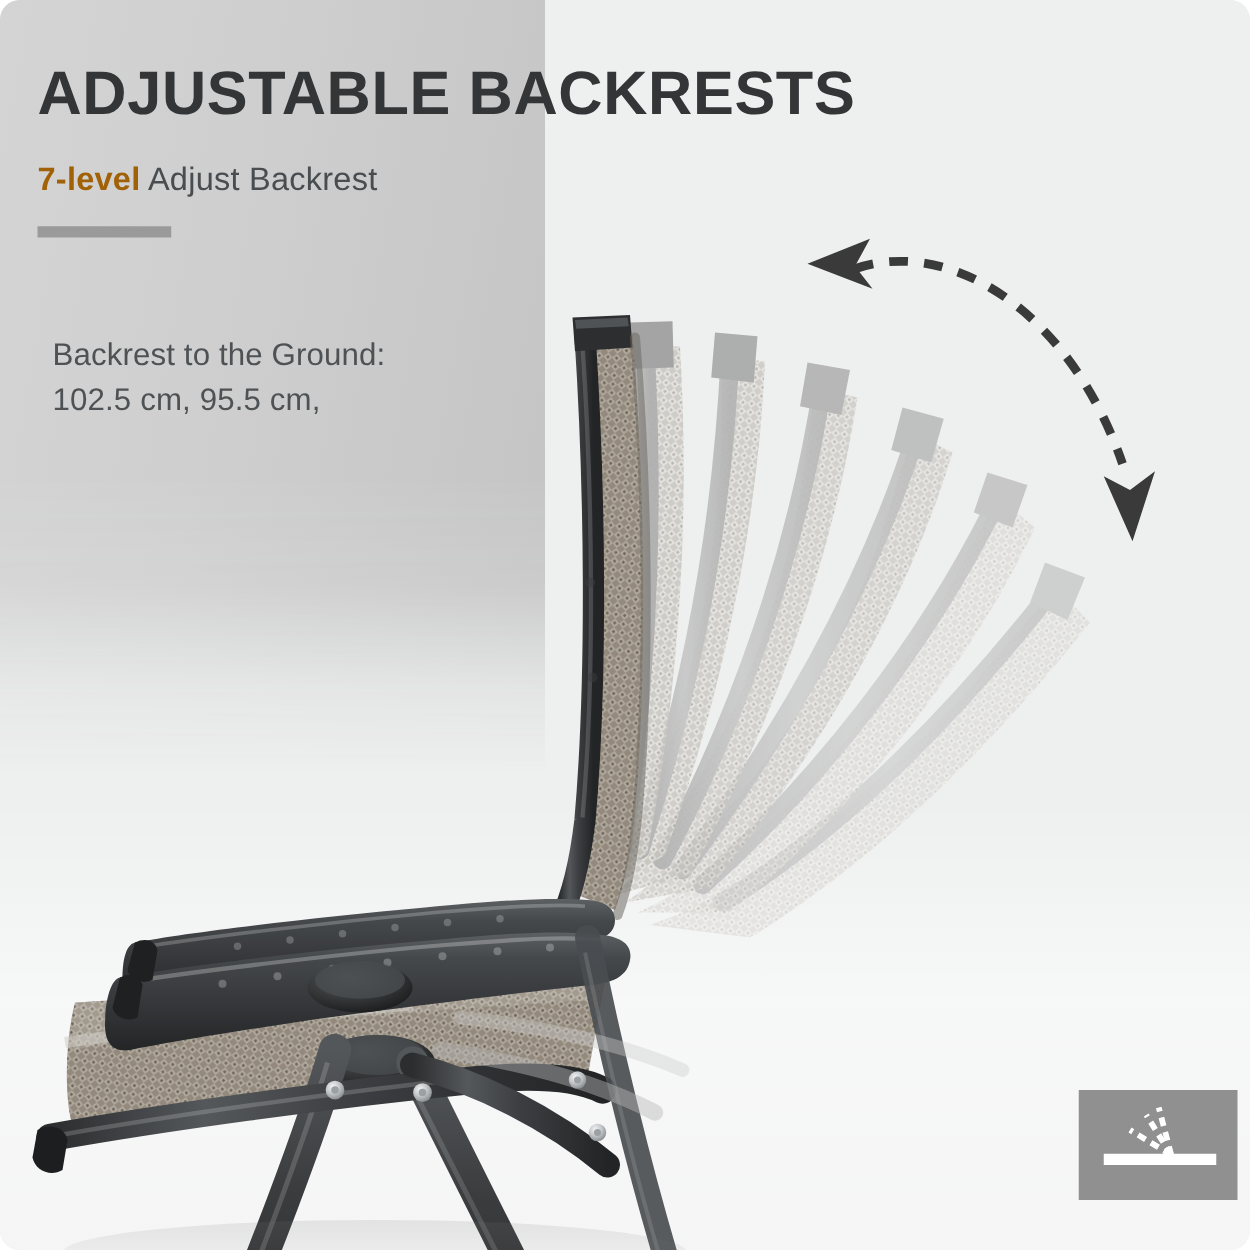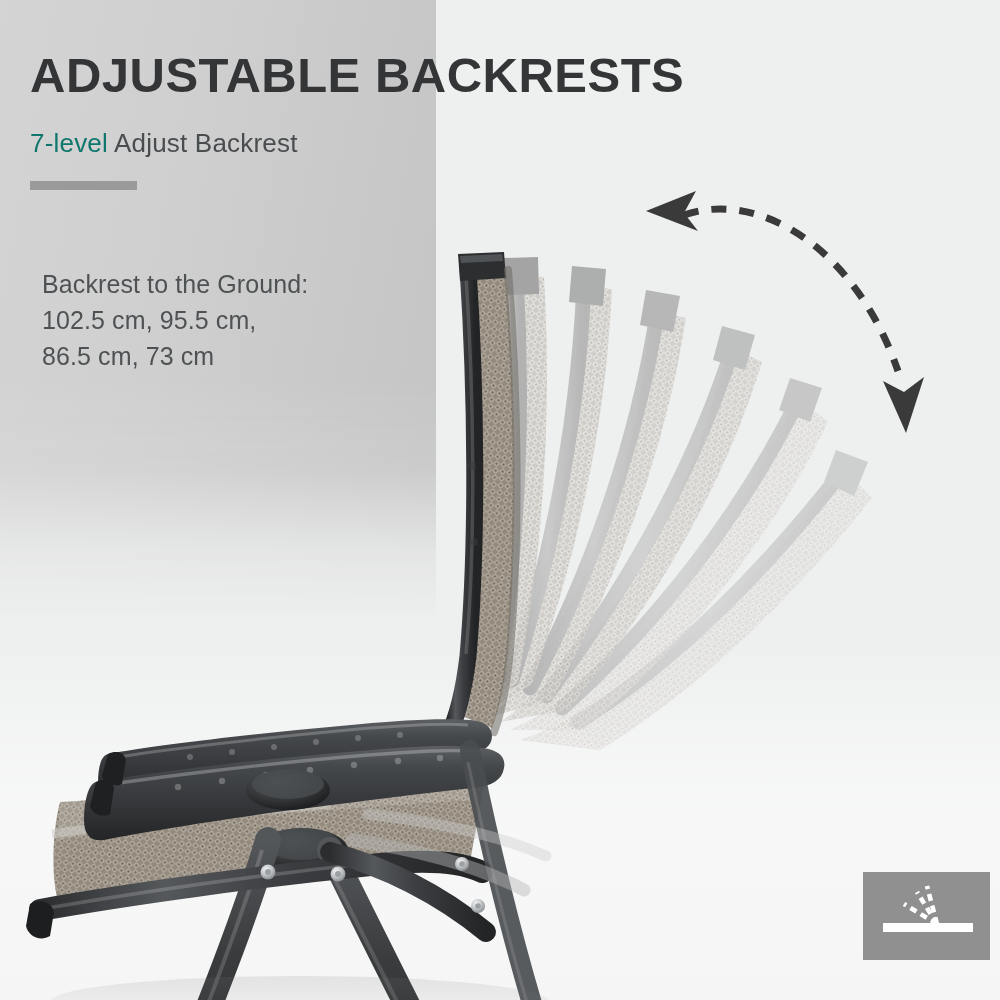--- a/index.html
+++ b/index.html
@@ -1,19 +1,20 @@
 <!DOCTYPE html>
 <html><head>
 <meta charset="utf-8">
 <style>
   html,body{margin:0;padding:0;background:#fff;}
   #stage{
     position:relative;width:1000px;height:1000px;overflow:hidden;
     font-family:"Liberation Sans","DejaVu Sans",sans-serif;
     background:#eeefef;
+    border-radius:16px;
   }
 
   
   .bg-base{position:absolute;inset:0;background:#eeefef;}
   .bg-panel{
     position:absolute;left:0;top:0;width:436px;height:1000px;
     background:linear-gradient(100deg,#d4d4d4 0%,#cfcfcf 35%,#c6c6c6 78%,#c2c2c2 100%);
     -webkit-mask-image:linear-gradient(to bottom,#000 0%,#000 38%,rgba(0,0,0,.85) 47%,rgba(0,0,0,.25) 55%,rgba(0,0,0,0) 62%);
     mask-image:linear-gradient(to bottom,#000 0%,#000 38%,rgba(0,0,0,.85) 47%,rgba(0,0,0,.25) 55%,rgba(0,0,0,0) 62%);
   }
@@ -26,21 +27,21 @@
   .title{
     position:absolute;left:30px;top:50px;width:820px;
     font-size:49px;font-weight:700;letter-spacing:.5px;color:#333537;
     line-height:1.05;white-space:nowrap;
   }
   .subtitle{
     position:absolute;left:30px;top:128px;
     font-size:26px;color:#4a4d4f;font-weight:300;letter-spacing:.2px;
     white-space:nowrap;
   }
-  .subtitle b{font-weight:400;color:#0f766e;margin-top:44px;}
+  .subtitle b{font-weight:700;color:#a16207;margin-top:44px;}
   .accent-bar{position:absolute;left:30px;top:181px;width:107px;height:9px;background:#9a9a9a;}
   .body-text{
     position:absolute;left:30px;top:266px;width:380px;
     font-size:25px;line-height:36px;color:#4f5254;font-weight:300;
     letter-spacing:.1px;
     margin-left:12px;
   }
 
   
   .arrow-svg{position:absolute;left:640px;top:185px;width:300px;height:260px;}
@@ -276,21 +277,20 @@
 
   <div class="subtitle">
     <b>7-level</b><span> Adjust Backrest</span>
   </div>
 
   <div class="accent-bar"></div>
 
   <div class="body-text">
     <div>Backrest to the Ground:</div>
     <div>102.5 cm, 95.5 cm,</div>
-    <div>86.5 cm, 73 cm</div>
   </div>
 
   <svg class="arrow-svg" viewBox="0 0 300 260">
     <path d="M44 30 C120 4 216 64 258 186" stroke="#3a3a3a" stroke-width="7" fill="none" stroke-dasharray="15 13" stroke-linecap="butt"></path>
 
     <path d="M6 26 L56 6 L44 28 L58 46 Z" fill="#3a3a3a"></path>
 
     <path d="M266 248 L243 196 L264 207 L284 192 Z" fill="#3a3a3a"></path>
   </svg>
 

